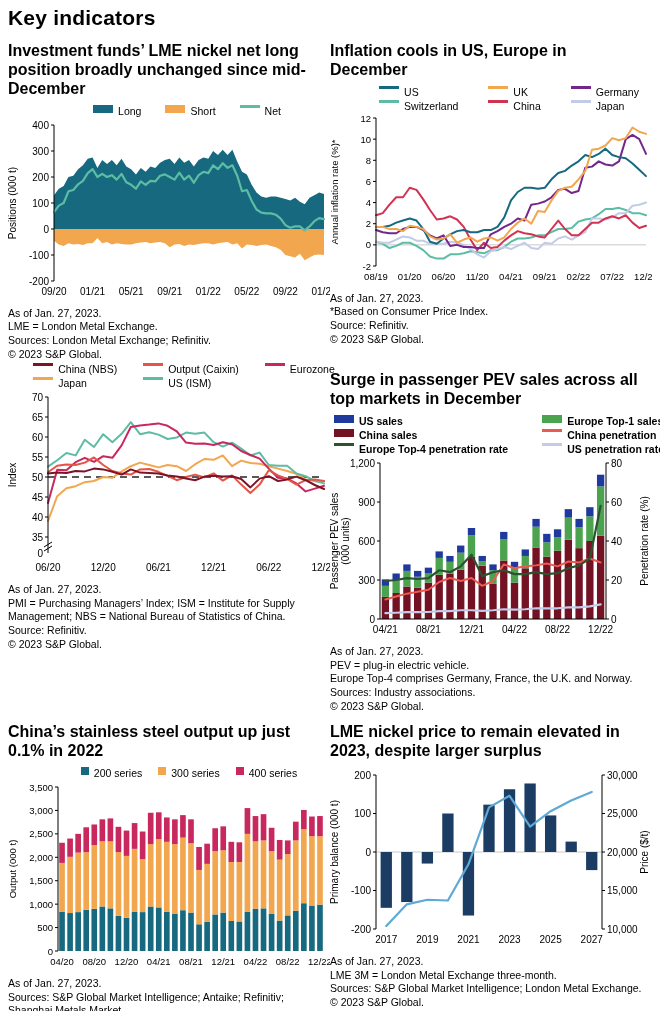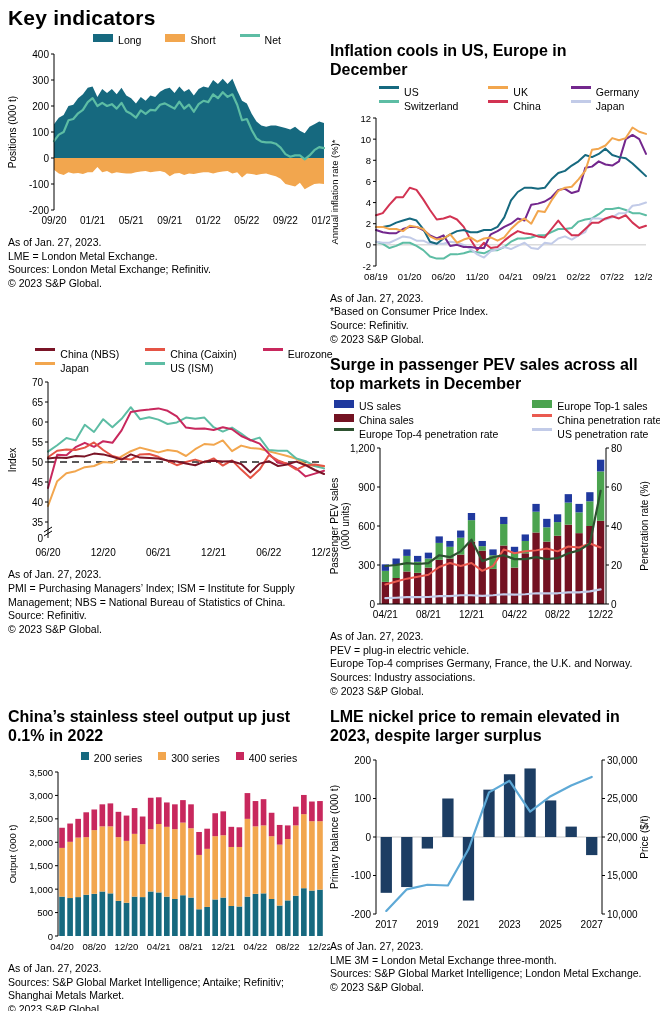--- a/index.html
+++ b/index.html
@@ -27,20 +27,21 @@
 </style>
 </head>
 <body>
 
 <div class="page">
   <h1>Key indicators</h1>
 
   <div class="grid">
 
     <section class="cell">
+      <h2>Investment funds’ LME nickel net long position broadly unchanged since mid-December</h2>
       <div class="legend lg-center" style="grid-template-columns: repeat(3, auto); column-gap: 24px; padding-left: 40px;">
           <span class="li">
             <span class="sw sw-box" style="background: rgb(22, 105, 127);"></span>
             <span>Long</span>
           </span>
           <span class="li">
             <span class="sw sw-box" style="background: rgb(242, 166, 78);"></span>
             <span>Short</span>
           </span>
           <span class="li">
@@ -154,21 +155,21 @@
     </section>
 
     <section class="cell">
       <div class="legend lg-center" style="grid-template-columns: repeat(3, auto); column-gap: 26px; padding-left: 34px;">
           <span class="li">
             <span class="sw sw-line" style="background: rgb(122, 20, 38);"></span>
             <span>China (NBS)</span>
           </span>
           <span class="li">
             <span class="sw sw-line" style="background: rgb(229, 84, 69);"></span>
-            <span>China (Caixin)</span>
+            <span>Output (Caixin)</span>
           </span>
           <span class="li">
             <span class="sw sw-line" style="background: rgb(200, 40, 93);"></span>
             <span>Eurozone</span>
           </span>
           <span class="li">
             <span class="sw sw-line" style="background: rgb(242, 166, 78);"></span>
             <span>Japan</span>
           </span>
           <span class="li">
@@ -211,21 +212,21 @@
           <text x="8" y="86" text-anchor="middle" font-size="10" fill="#000" transform="rotate(-90 8 86)">Index</text>
         </svg>
       <p class="foot">As of Jan. 27, 2023.
 PMI = Purchasing Managers’ Index; ISM = Institute for Supply Management; NBS = National Bureau of Statistics of China.
 Source: Refinitiv.
 © 2023 S&amp;P Global.</p>
     </section>
 
     <section class="cell">
       <h2>Surge in passenger PEV sales across all top markets in December</h2>
-      <div class="legend lg-left" style="grid-template-columns: repeat(2, auto); column-gap: 34px; padding-left: 4px;">
+      <div class="legend lg-left" style="grid-template-columns: repeat(2, auto); column-gap: 34px; padding-left: 4px; font-weight: bold;">
           <span class="li">
             <span class="sw sw-box" style="background: rgb(32, 57, 158);"></span>
             <span>US sales</span>
           </span>
           <span class="li">
             <span class="sw sw-box" style="background: rgb(75, 163, 79);"></span>
             <span>Europe Top-1 sales</span>
           </span>
           <span class="li">
             <span class="sw sw-box" style="background: rgb(115, 18, 34);"></span>

